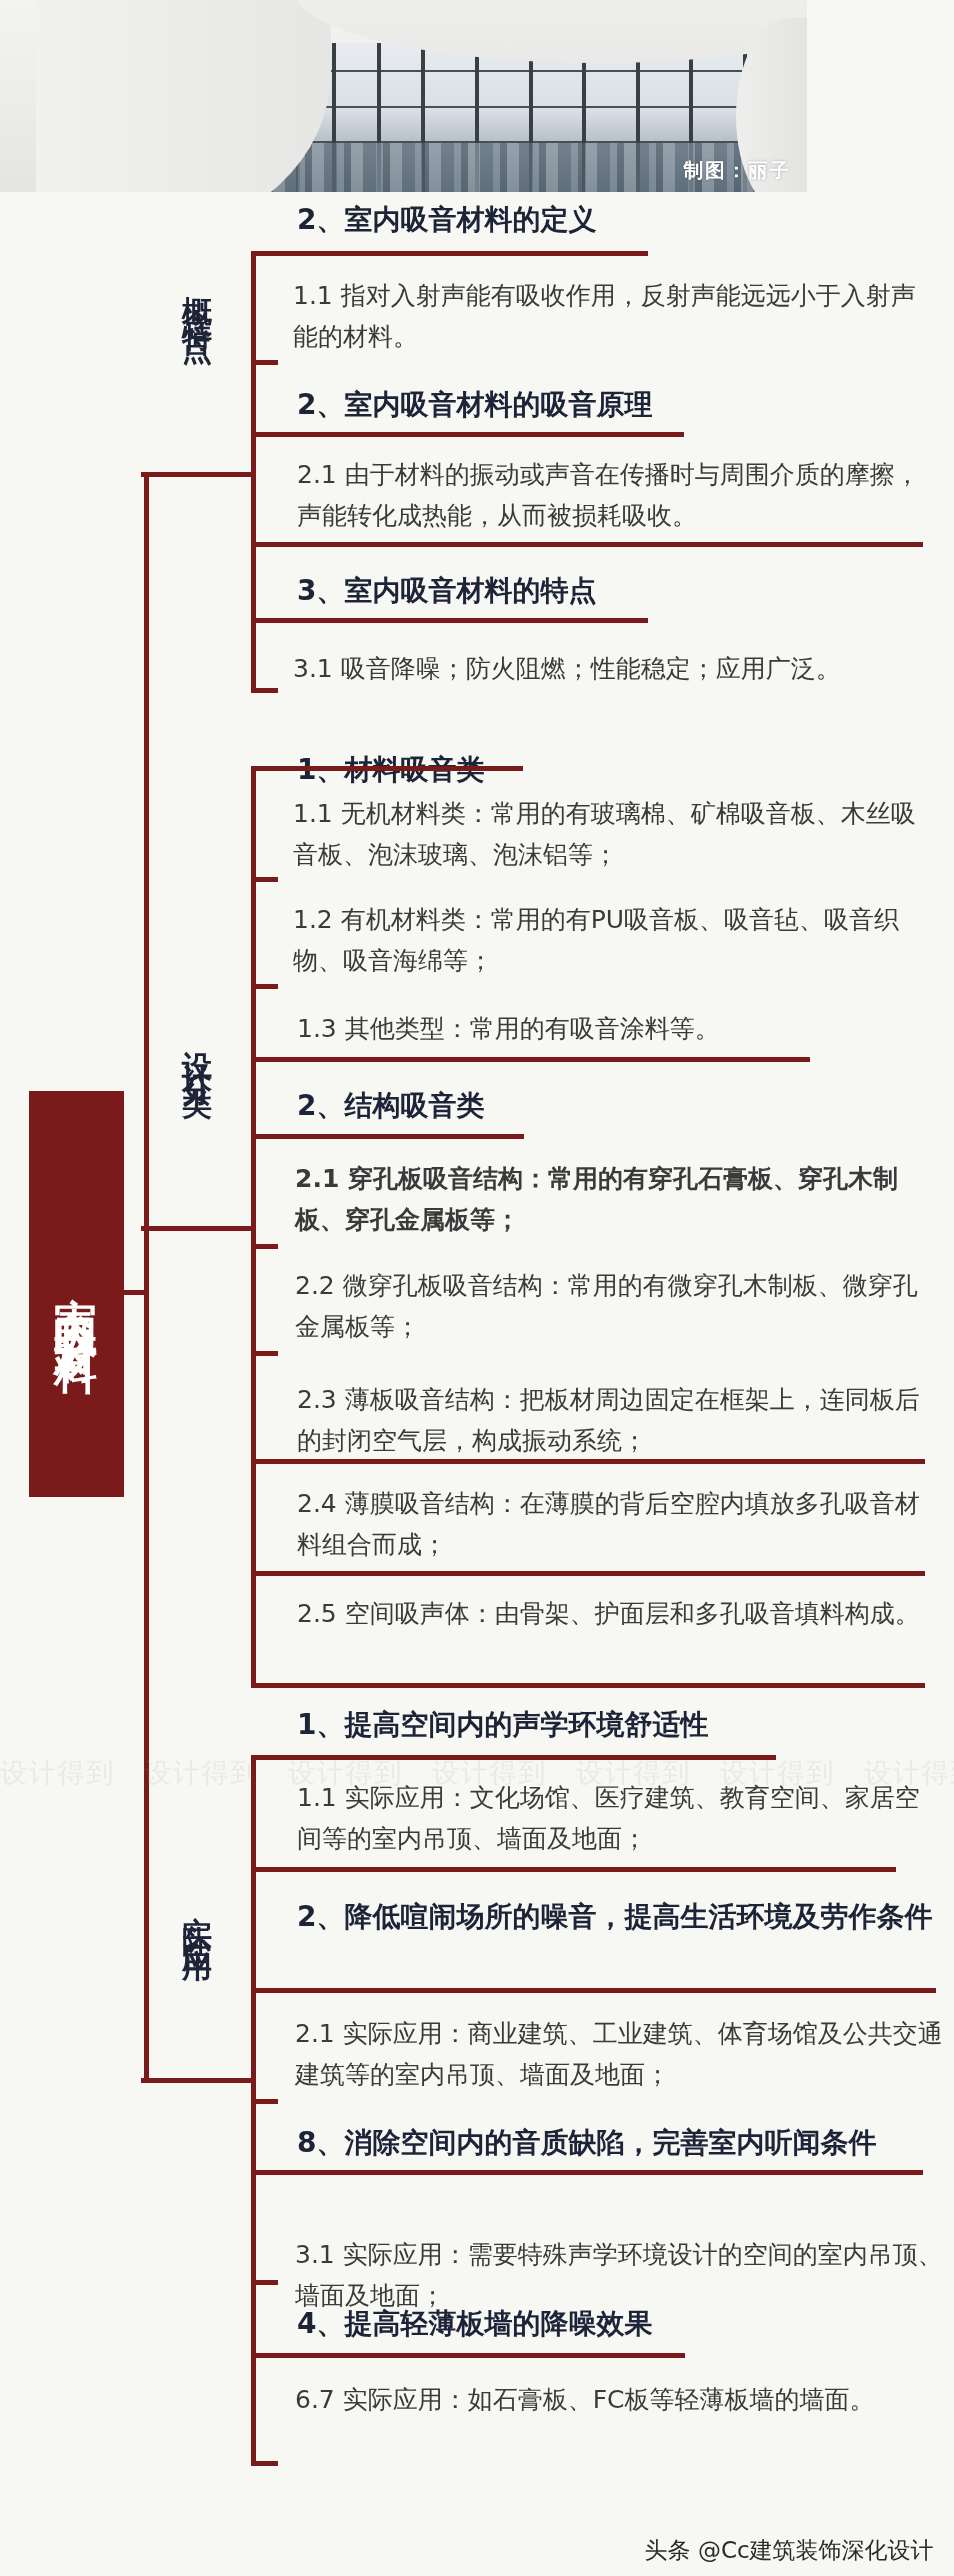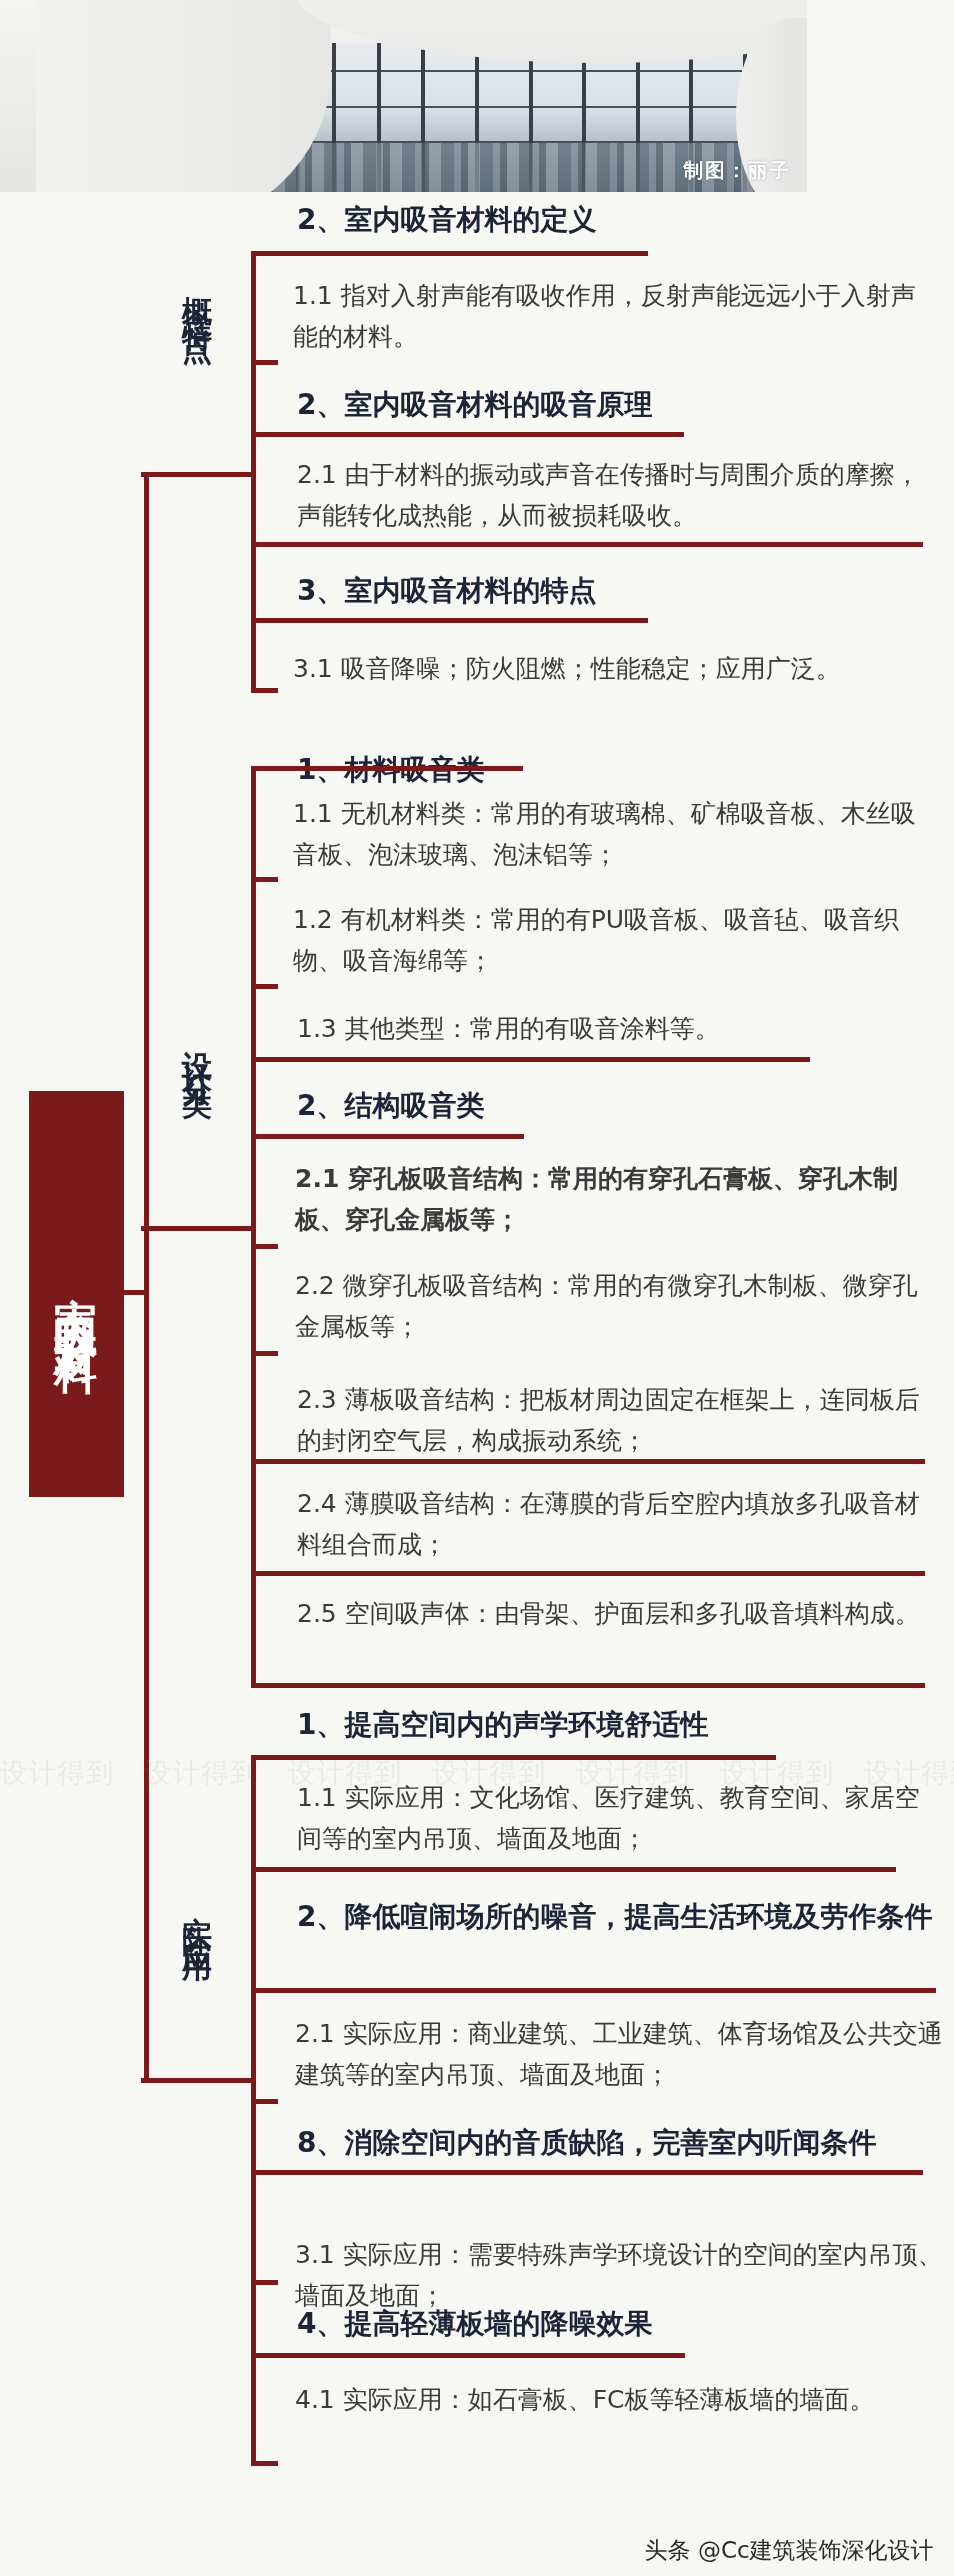--- a/index.html
+++ b/index.html
@@ -132,17 +132,17 @@
 <div class="item" style="left:295px;top:2013px;width:648px;">2.1 实际应用：商业建筑、工业建筑、体育场馆及公共交通建筑等的室内吊顶、墙面及地面；</div>
 <div class="line" style="left:251px;top:2099px;width:27px;height:4.5px;"></div>
 
 <div class="head" style="left:297px;top:2120px;">8、消除空间内的音质缺陷，完善室内听闻条件</div>
 <div class="line" style="left:251px;top:2170px;width:672px;height:4.5px;"></div>
 <div class="item" style="left:295px;top:2197px;width:648px;margin-top:37px;">3.1 实际应用：需要特殊声学环境设计的空间的室内吊顶、墙面及地面；</div>
 <div class="line" style="left:251px;top:2280px;width:27px;height:4.5px;"></div>
 
 <div class="head" style="left:297px;top:2301px;text-align:right;">4、提高轻薄板墙的降噪效果</div>
 <div class="line" style="left:251px;top:2353px;width:434px;height:4.5px;"></div>
-<div class="item" style="left:295px;top:2379px;width:634px;">4.1 实际应用：如石膏板、FC板等轻薄板墙的墙面。</div>
+<div class="item" style="left:295px;top:2379px;width:634px;">6.7 实际应用：如石膏板、FC板等轻薄板墙的墙面。</div>
 <div class="line" style="left:251px;top:2461px;width:27px;height:4.5px;"></div>
 
 <div class="footer">头条 @Cc建筑装饰深化设计</div>
 
 
 </body></html>

